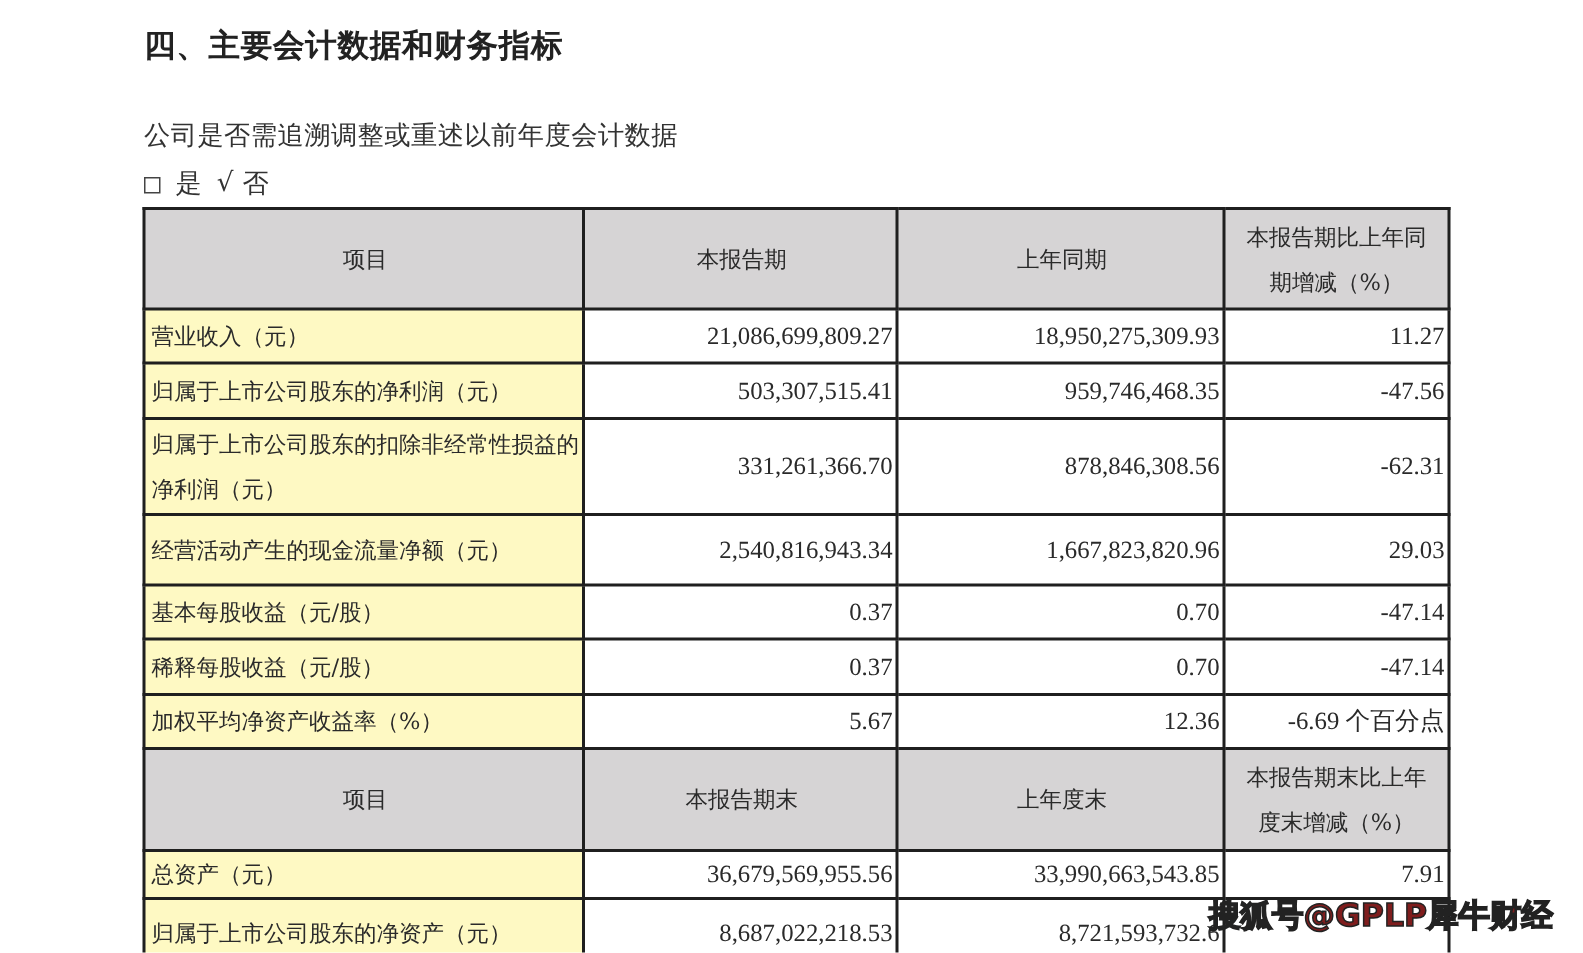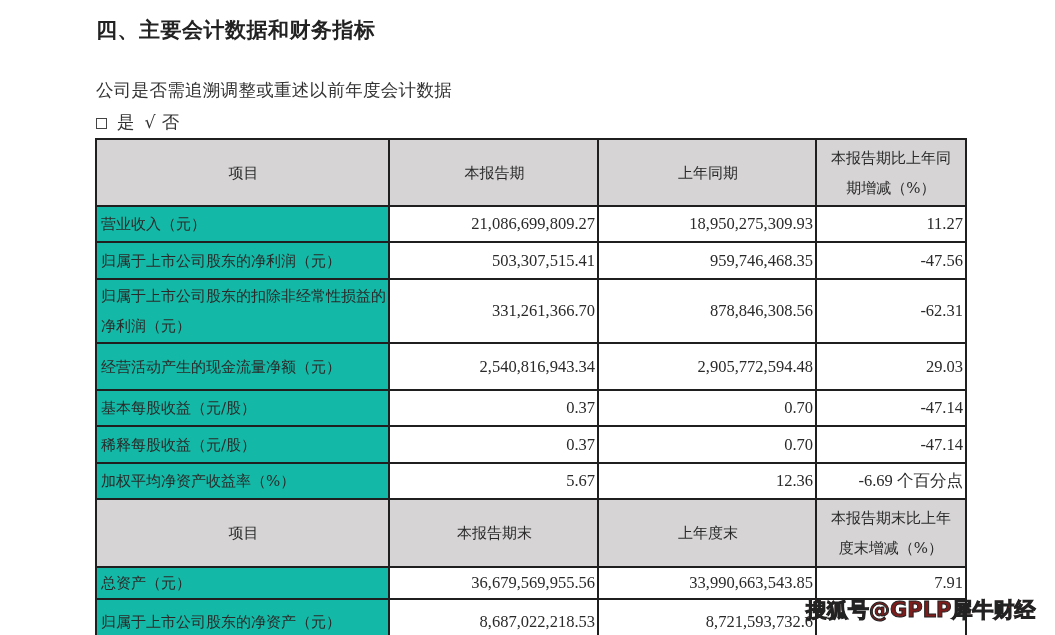--- a/index.html
+++ b/index.html
@@ -60,21 +60,21 @@
     width: 870px;
     font-size: 15px;
   }
   table.fin td {
     border: 2px solid #1f1f1f;
     padding: 0 2px 0 4px;
     vertical-align: middle;
     box-sizing: border-box;
   }
   table.fin td.label {
-    background: #14b8a6;
+    background: #fef9c3;
     text-align: left;
     padding-left: 4px;
     line-height: 30px;
   }
   table.fin td.hdr {
     background: #d6d4d5;
     text-align: center;
     line-height: 30px;
   }
   table.fin td.num {
@@ -141,21 +141,21 @@
     </tr>
     <tr style="height:64px">
       <td class="label">归属于上市公司股东的扣除非经常性损益的净利润（元）</td>
       <td class="num">331,261,366.70</td>
       <td class="num">878,846,308.56</td>
       <td class="num">-62.31</td>
     </tr>
     <tr style="height:47px">
       <td class="label">经营活动产生的现金流量净额（元）</td>
       <td class="num">2,540,816,943.34</td>
-      <td class="num">2,905,772,594.48</td>
+      <td class="num">1,667,823,820.96</td>
       <td class="num">29.03</td>
     </tr>
     <tr style="height:36px">
       <td class="label">基本每股收益（元/股）</td>
       <td class="num">0.37</td>
       <td class="num">0.70</td>
       <td class="num">-47.14</td>
     </tr>
     <tr style="height:37px">
       <td class="label">稀释每股收益（元/股）</td>

